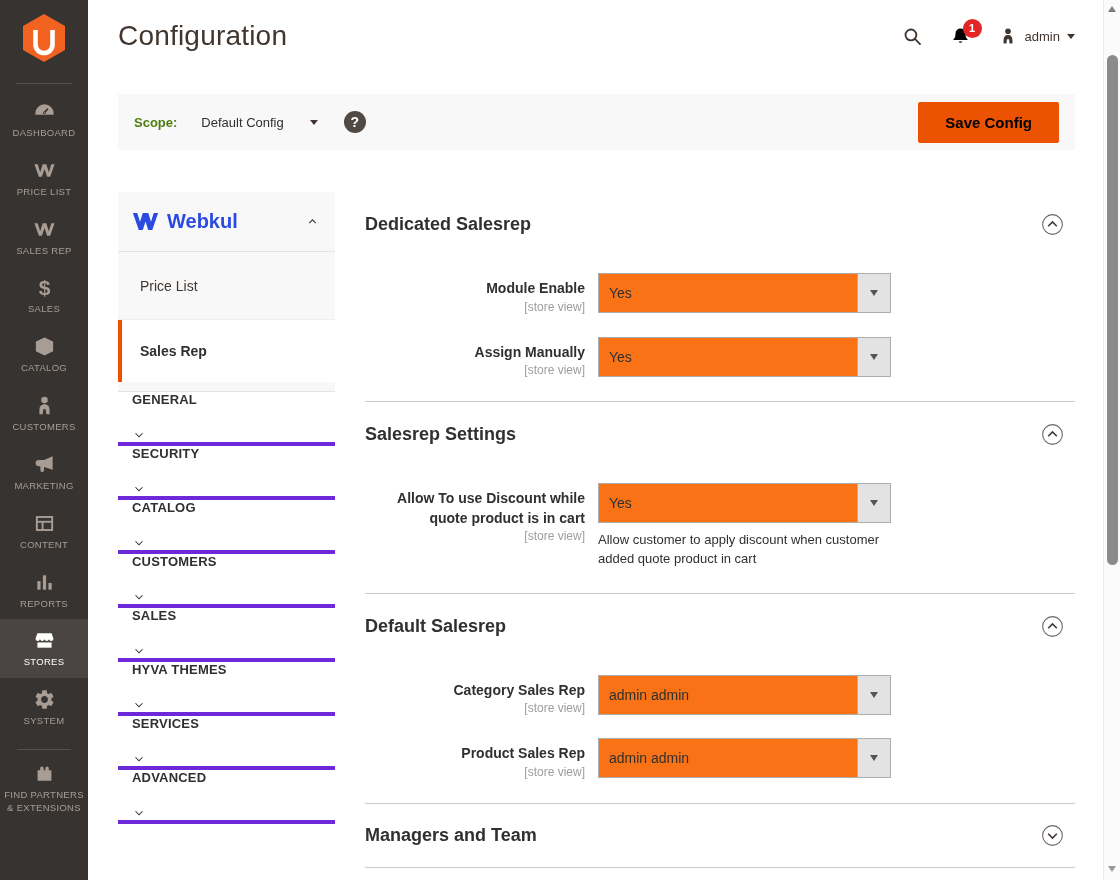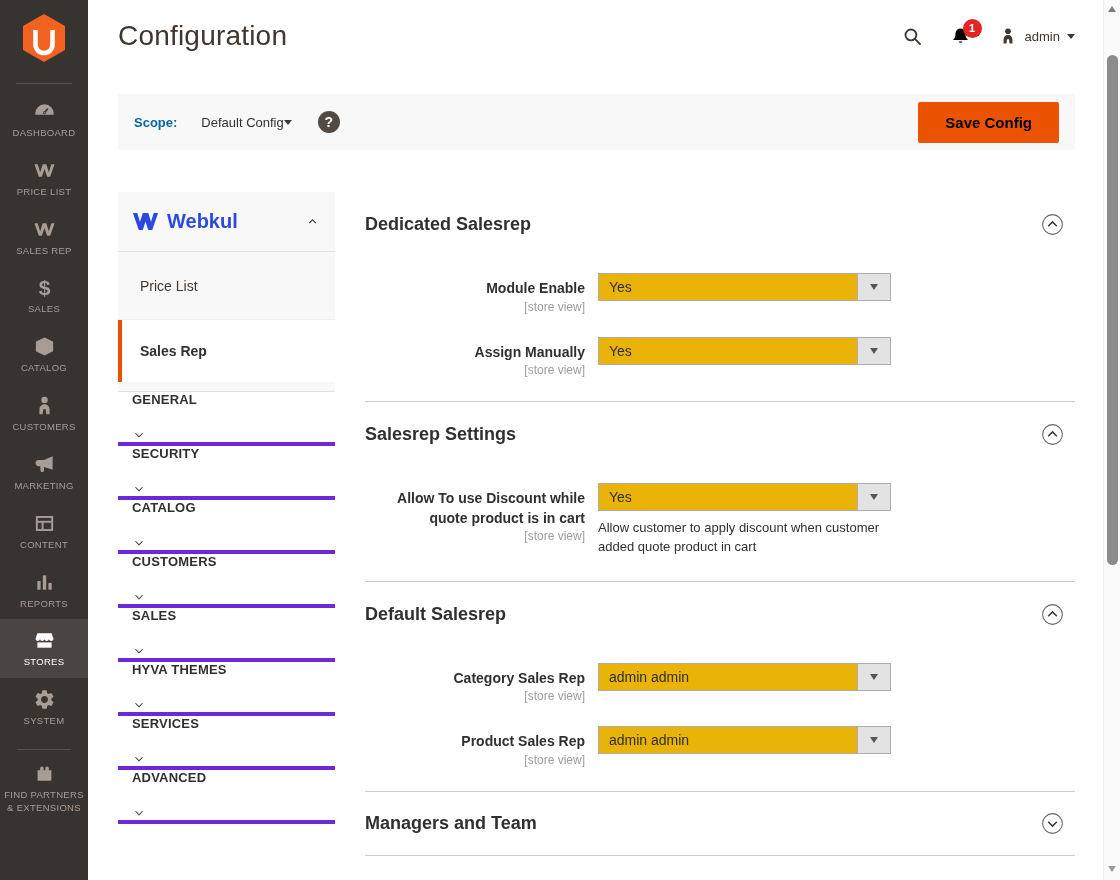--- a/index.html
+++ b/index.html
@@ -29,22 +29,22 @@
   .bell-wrap { position:relative; }
   .badge { position:absolute; top:-7px; right:-11px; min-width:19px; height:19px; border-radius:50%;
     background:#e22626; color:#fff; font-size:11px; font-weight:700; display:flex; align-items:center; justify-content:center; }
   .user-wrap { display:flex; align-items:center; gap:7px; cursor:pointer; color:#41362f; }
   .user-wrap svg { width:20px; height:20px; }
   .user-name { font-size:13px; color:#41362f; }
   .caret-down { width:0; height:0; border-left:4px solid transparent; border-right:4px solid transparent; border-top:5px solid #41362f; }
 
   
   .scope-bar { margin-top:22px; height:56px; background:#f8f8f8; display:flex; align-items:center; padding:0 16px; }
-  .scope-label { font-size:13px; font-weight:700; color:#0369a1; }
-  .scope-select { display:flex; align-items:center; gap:0; margin-left:24px; cursor:pointer; }
+  .scope-label { font-size:13px; font-weight:700; color:#4d7c0f; }
+  .scope-select { display:flex; align-items:center; gap:26px; margin-left:24px; cursor:pointer; }
   .scope-value { font-size:13px; color:#303030; }
   .help-btn { margin-left:26px; width:22px; height:22px; border-radius:50%; background:#514943; color:#fff;
     font-size:14px; font-weight:700; display:flex; align-items:center; justify-content:center; cursor:pointer; }
   .save-btn { margin-left:auto; background:#eb5202; color:#000000; border:none; border-radius:2px;
     font-family:inherit; font-size:15px; font-weight:700; padding:12px 27px; cursor:pointer; }
 
   
   .content { display:flex; margin-top:42px; align-items:flex-start; }
 
   
@@ -73,21 +73,21 @@
   .section-title { font-size:18px; font-weight:600; color:#303030; }
   .collapse-btn { cursor:pointer; display:flex; }
   .collapse-btn svg { width:23px; height:23px; }
   .fields { margin-top:37px; }
   .field-row { display:flex; margin-bottom:23px; }
   .field-row:last-child { margin-bottom:0; }
   .field-label { width:220px; flex:0 0 220px; text-align:right; padding-top:6px; }
   .lbl { font-size:14px; font-weight:600; color:#303030; line-height:1.4; }
   .scope-note { display:block; font-size:12px; color:#9d9d9d; margin-top:1px; }
   .field-input { margin-left:13px; }
-  .select { width:293px; height:28px; border:1px solid #adadad; background:#eab308; display:flex; align-items:stretch; cursor:pointer; }
+  .select { width:293px; height:40px; border:1px solid #adadad; background:#f97316; display:flex; align-items:stretch; cursor:pointer; }
   .select-value { flex:1; display:flex; align-items:center; padding-left:10px; font-size:14px; color:#303030; }
   .select-arrow { width:33px; background:#e3e3e3; border-left:1px solid #adadad; display:flex; align-items:center; justify-content:center; }
   .select-arrow span { width:0; height:0; border-left:4.5px solid transparent; border-right:4.5px solid transparent; border-top:6px solid #555; }
   .note { margin-top:8px; font-size:13px; color:#303030; max-width:300px; line-height:1.45; }
 
   
   .scrollbar { position:absolute; right:0; top:0; width:17px; height:880px; background:#fbfbfb; border-left:1px solid #ececec; }
   .sb-up { position:absolute; top:6px; left:4px; width:0; height:0; border-left:4.5px solid transparent; border-right:4.5px solid transparent; border-bottom:6px solid #7d7d7d; cursor:pointer; }
   .sb-down { position:absolute; bottom:8px; left:4px; width:0; height:0; border-left:4.5px solid transparent; border-right:4.5px solid transparent; border-top:6px solid #9a9a9a; cursor:pointer; }
   .sb-thumb { position:absolute; top:55px; left:3px; width:11px; height:510px; background:#8b8b8b; border-radius:6px; cursor:pointer; }

